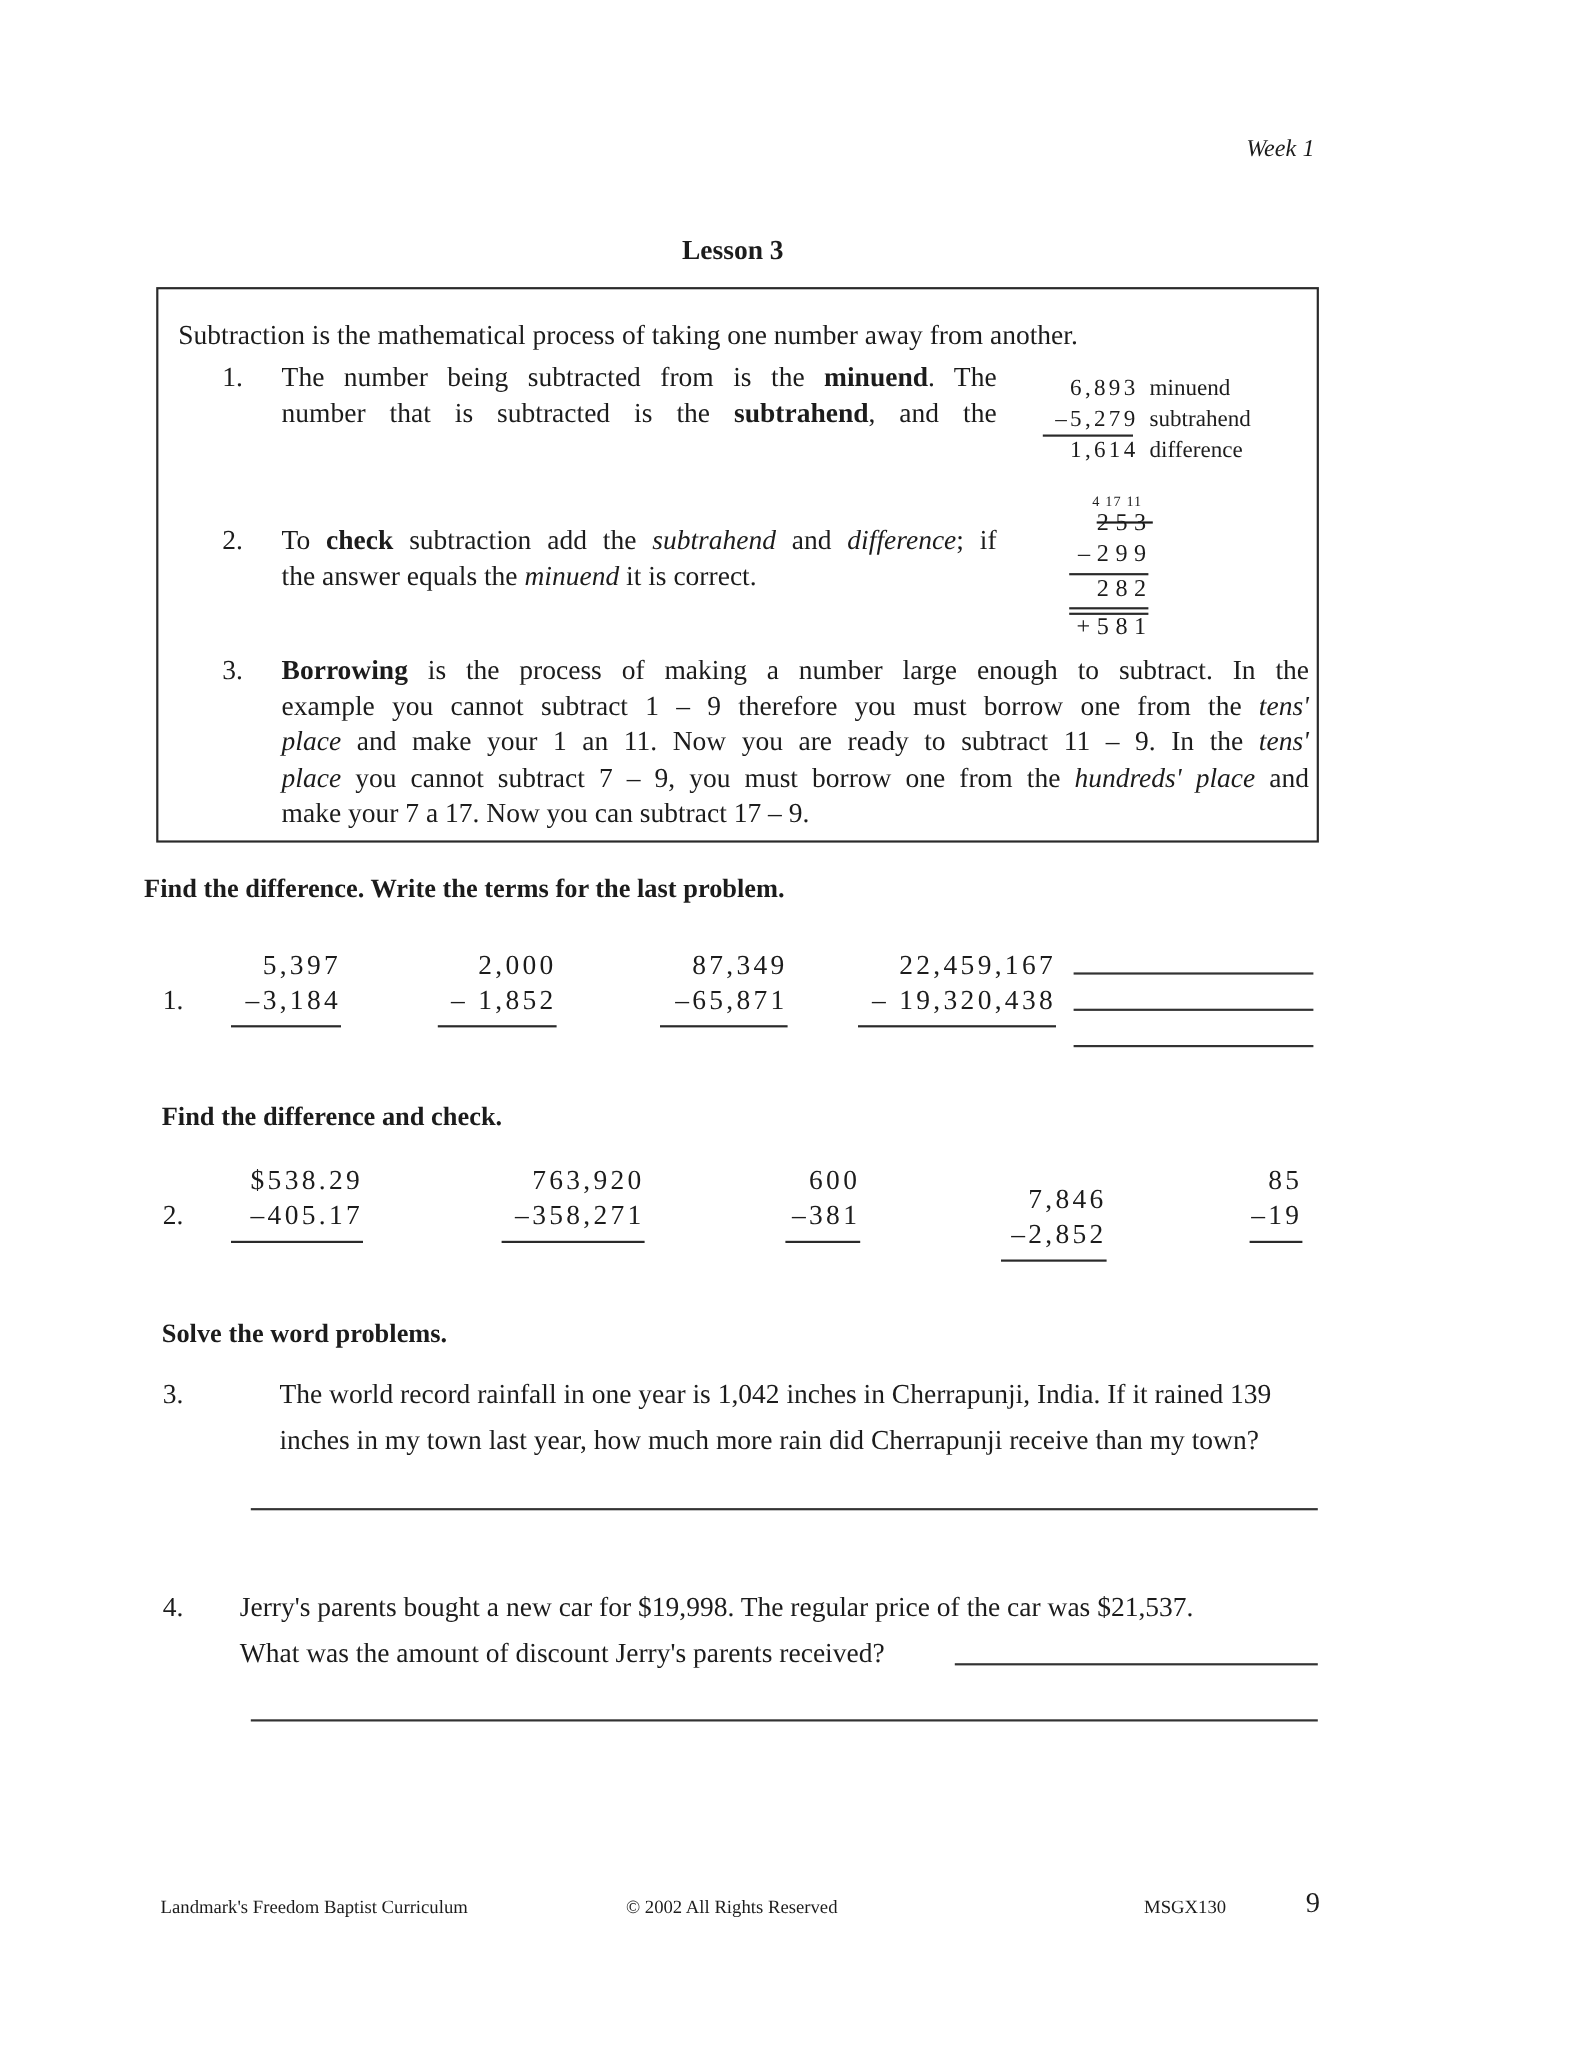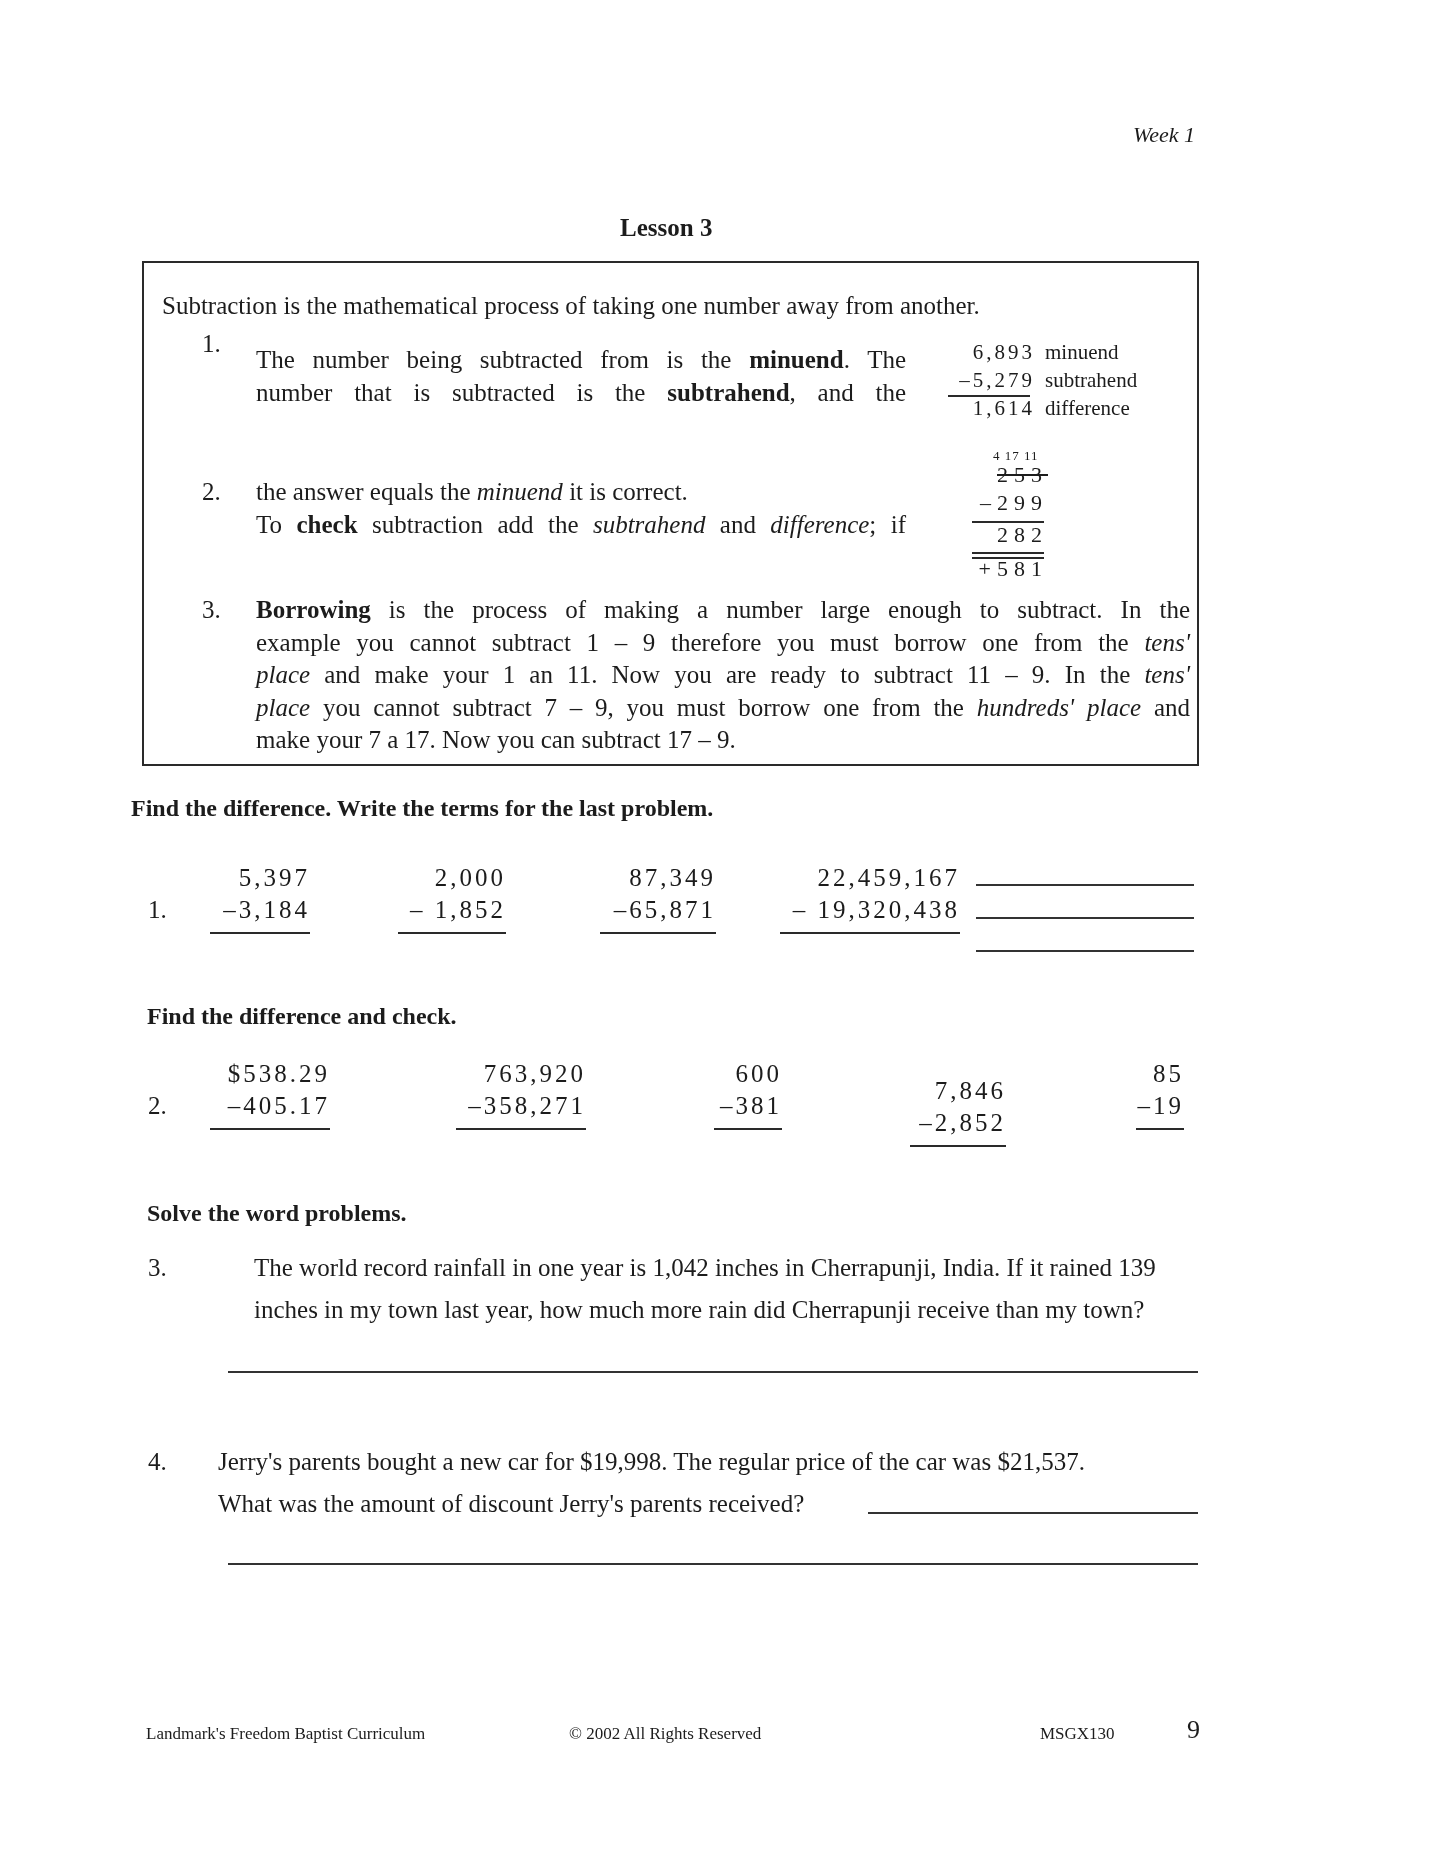--- a/index.html
+++ b/index.html
@@ -32,36 +32,36 @@
 <body>
 
 <div class="abs week">Week 1</div>
 <div class="abs lesson">Lesson 3</div>
 
 <div class="box"></div>
 
 <div class="abs txt" style="left:162px; top:290px;">Subtraction is the mathematical process of taking one number away from another.</div>
 
 <div class="num" style="left:202px; top:330px;">1.</div>
-<div class="para" style="left:256px; top:328px; width:650px;margin-top:16px;">
+<div class="para" style="left:256px; top:328px; width:650px;">
   <div style="text-align:justify; text-align-last:justify;"><span>The number being subtracted from is the </span><b>minuend</b><span>. The</span></div>
   <div style="text-align:justify; text-align-last:justify;"><span>number that is subtracted is the </span><b>subtrahend</b><span>, and the</span></div>
 </div>
 
 <div class="ex" style="left:920px; top:338px;">
   <div><span class="n">6,893</span><span class="l">minuend</span></div>
   <div><span class="n">–5,279</span><span class="l">subtrahend</span></div>
   <div><span class="n">1,614</span><span class="l">difference</span></div>
 </div>
 <div class="rule" style="left:948px; top:395px; width:82px;"></div>
 
 <div class="num" style="left:202px; top:478px;">2.</div>
 <div class="para" style="left:256px; top:476px; width:650px;">
+  <div style="text-align:justify; text-align-last:justify;"><span>To </span><b>check</b><span> subtraction add the </span><i>subtrahend</i><span> and </span><i>difference</i><span>; if</span></div>
   <div><span>the answer equals the </span><i>minuend</i><span> it is correct.</span></div>
-  <div style="text-align:justify; text-align-last:justify;"><span>To </span><b>check</b><span> subtraction add the </span><i>subtrahend</i><span> and </span><i>difference</i><span>; if</span></div>
 </div>
 
 <div class="abs" style="left:993px; top:448px; font-size:13px; letter-spacing:1px;">4 17 11</div>
 <div class="borrow" style="left:978px; top:462px; width:70px; text-decoration:line-through;">253</div>
 <div class="borrow" style="left:968px; top:490px; width:80px;">–299</div>
 <div class="rule" style="left:972px; top:521px; width:72px;"></div>
 <div class="borrow" style="left:968px; top:522px; width:80px;">282</div>
 <div class="rule" style="left:972px; top:552px; width:72px;"></div>
 <div class="rule" style="left:972px; top:557px; width:72px;"></div>
 <div class="borrow" style="left:968px; top:556px; width:80px;">+581</div>

